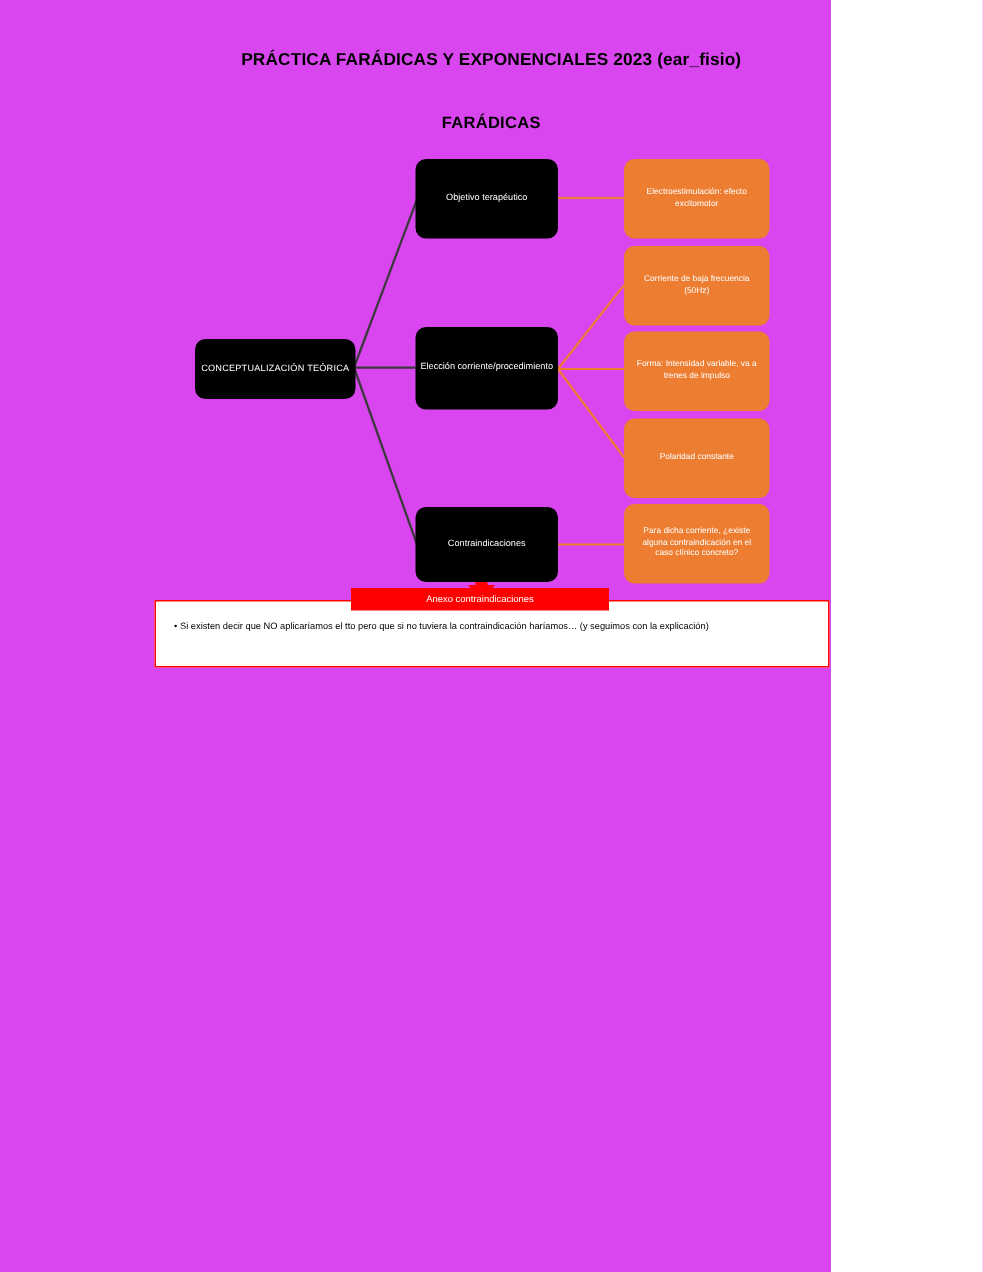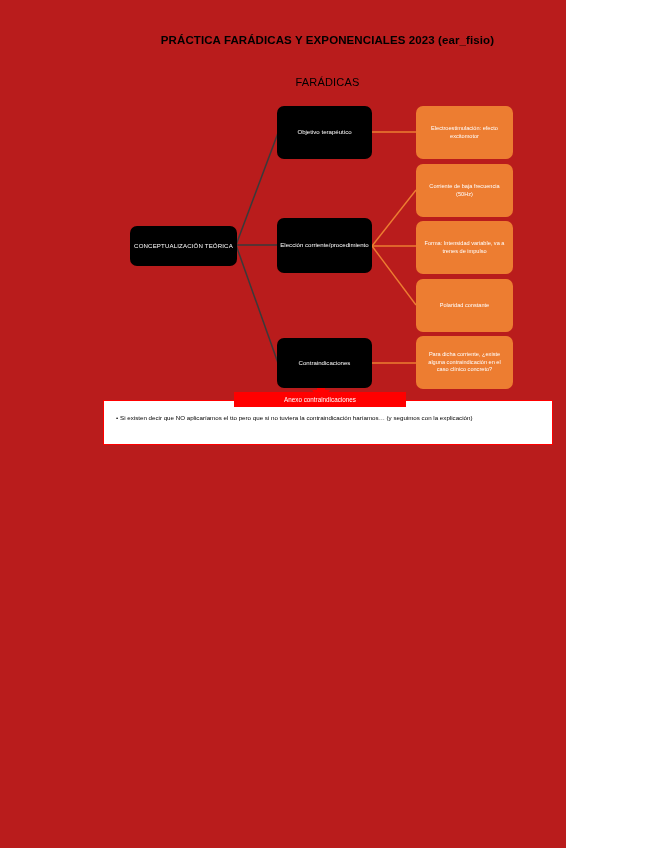--- a/index.html
+++ b/index.html
@@ -14,41 +14,40 @@
     font-family: "Liberation Sans", sans-serif;
     color: #000000;
     overflow: hidden;
   }
 
   #page {
     position: absolute;
     left: 0; top: 0;
     width: 554px;
     height: 848px;
-    background: #b91c1c;
-    padding-left: 12px;
+    background: #d946ef;
   }
 
   
   .doc-title {
     position: absolute;
     left: 0; top: 34px;
     width: 655px;
     text-align: center;
     font-size: 11.5px;
     font-weight: bold;
     letter-spacing: 0.1px;
   }
   .section-title {
     position: absolute;
     left: 0; top: 76px;
     width: 655px;
     text-align: center;
     font-size: 11px;
-    font-weight: normal;
+    font-weight: bold;
     letter-spacing: 0.2px;
   }
 
   
   #diagram {
     position: absolute;
     left: 0; top: 0;
     width: 655px;
     height: 460px;
   }

